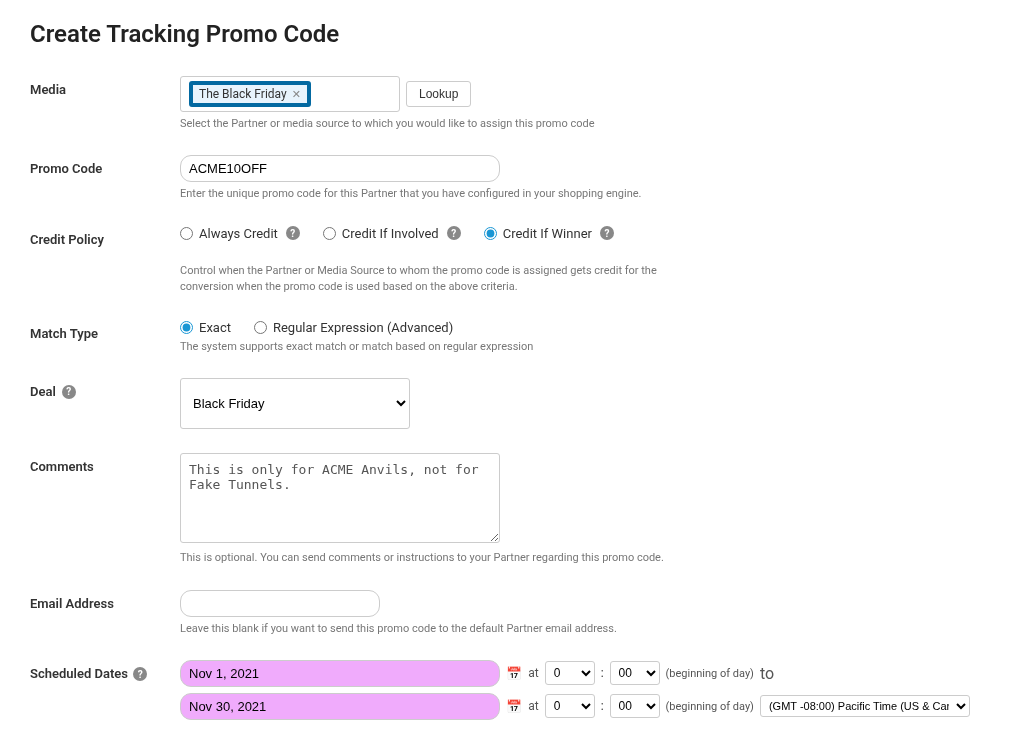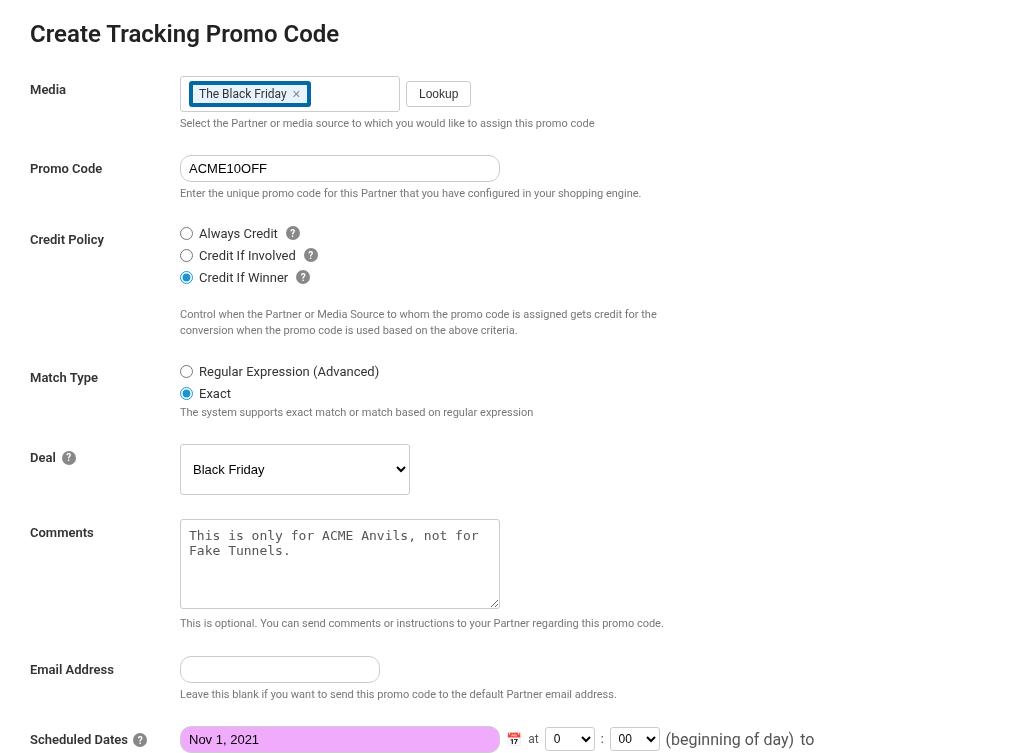--- a/index.html
+++ b/index.html
@@ -81,22 +81,22 @@
     input[type="text"] {
       border: 1px solid #ccc;
       border-radius: 11px;
       padding: 5px 8px;
       font-size: 13px;
       width: 320px;
       outline: none;
     }
     .radio-group {
       display: flex;
-      flex-direction: column;
-      gap: 7px;
+      flex-direction: row;
+      gap: 23px;
     }
     .radio-item {
       display: flex;
       align-items: center;
       gap: 6px;
       font-size: 13px;
     }
     .radio-item input[type="radio"] {
       width: auto;
       accent-color: #1a96d4;
@@ -190,21 +190,21 @@
     }
     .time-select {
       border: 1px solid #ccc;
       border-radius: 3px;
       padding: 3px 4px;
       font-size: 12px;
       background: #fff;
       width: 50px;
     }
     .day-label {
-      font-size: 16px;
+      font-size: 11px;
       color: #555;
     }
     .to-label {
       font-size: 16px;
       color: #555;
     }
     .tz-select {
       border: 1px solid #ccc;
       border-radius: 3px;
       padding: 3px 4px;
@@ -276,26 +276,26 @@
     </div>
     <div class="radio-description">Control when the Partner or Media Source to whom the promo code is assigned gets credit for the conversion when the promo code is used based on the above criteria.</div>
   </div>
 </div>
 
 <div class="form-row">
   <div class="form-label">Match Type</div>
   <div class="form-content">
     <div class="radio-group">
       <label class="radio-item">
+        <input type="radio" name="match_type" checked="" style="">
+        <span>Exact</span>
+      </label>
+      <label class="radio-item">
         <input type="radio" name="match_type" style="">
         <span>Regular Expression (Advanced)</span>
-      </label>
-      <label class="radio-item">
-        <input type="radio" name="match_type" checked="" style="">
-        <span>Exact</span>
       </label>
     </div>
     <div class="form-hint">The system supports exact match or match based on regular expression</div>
   </div>
 </div>
 
 <div class="form-row">
   <div class="form-label deal-label-wrapper">
     <span>Deal</span>
     <span class="help-icon">?</span>

